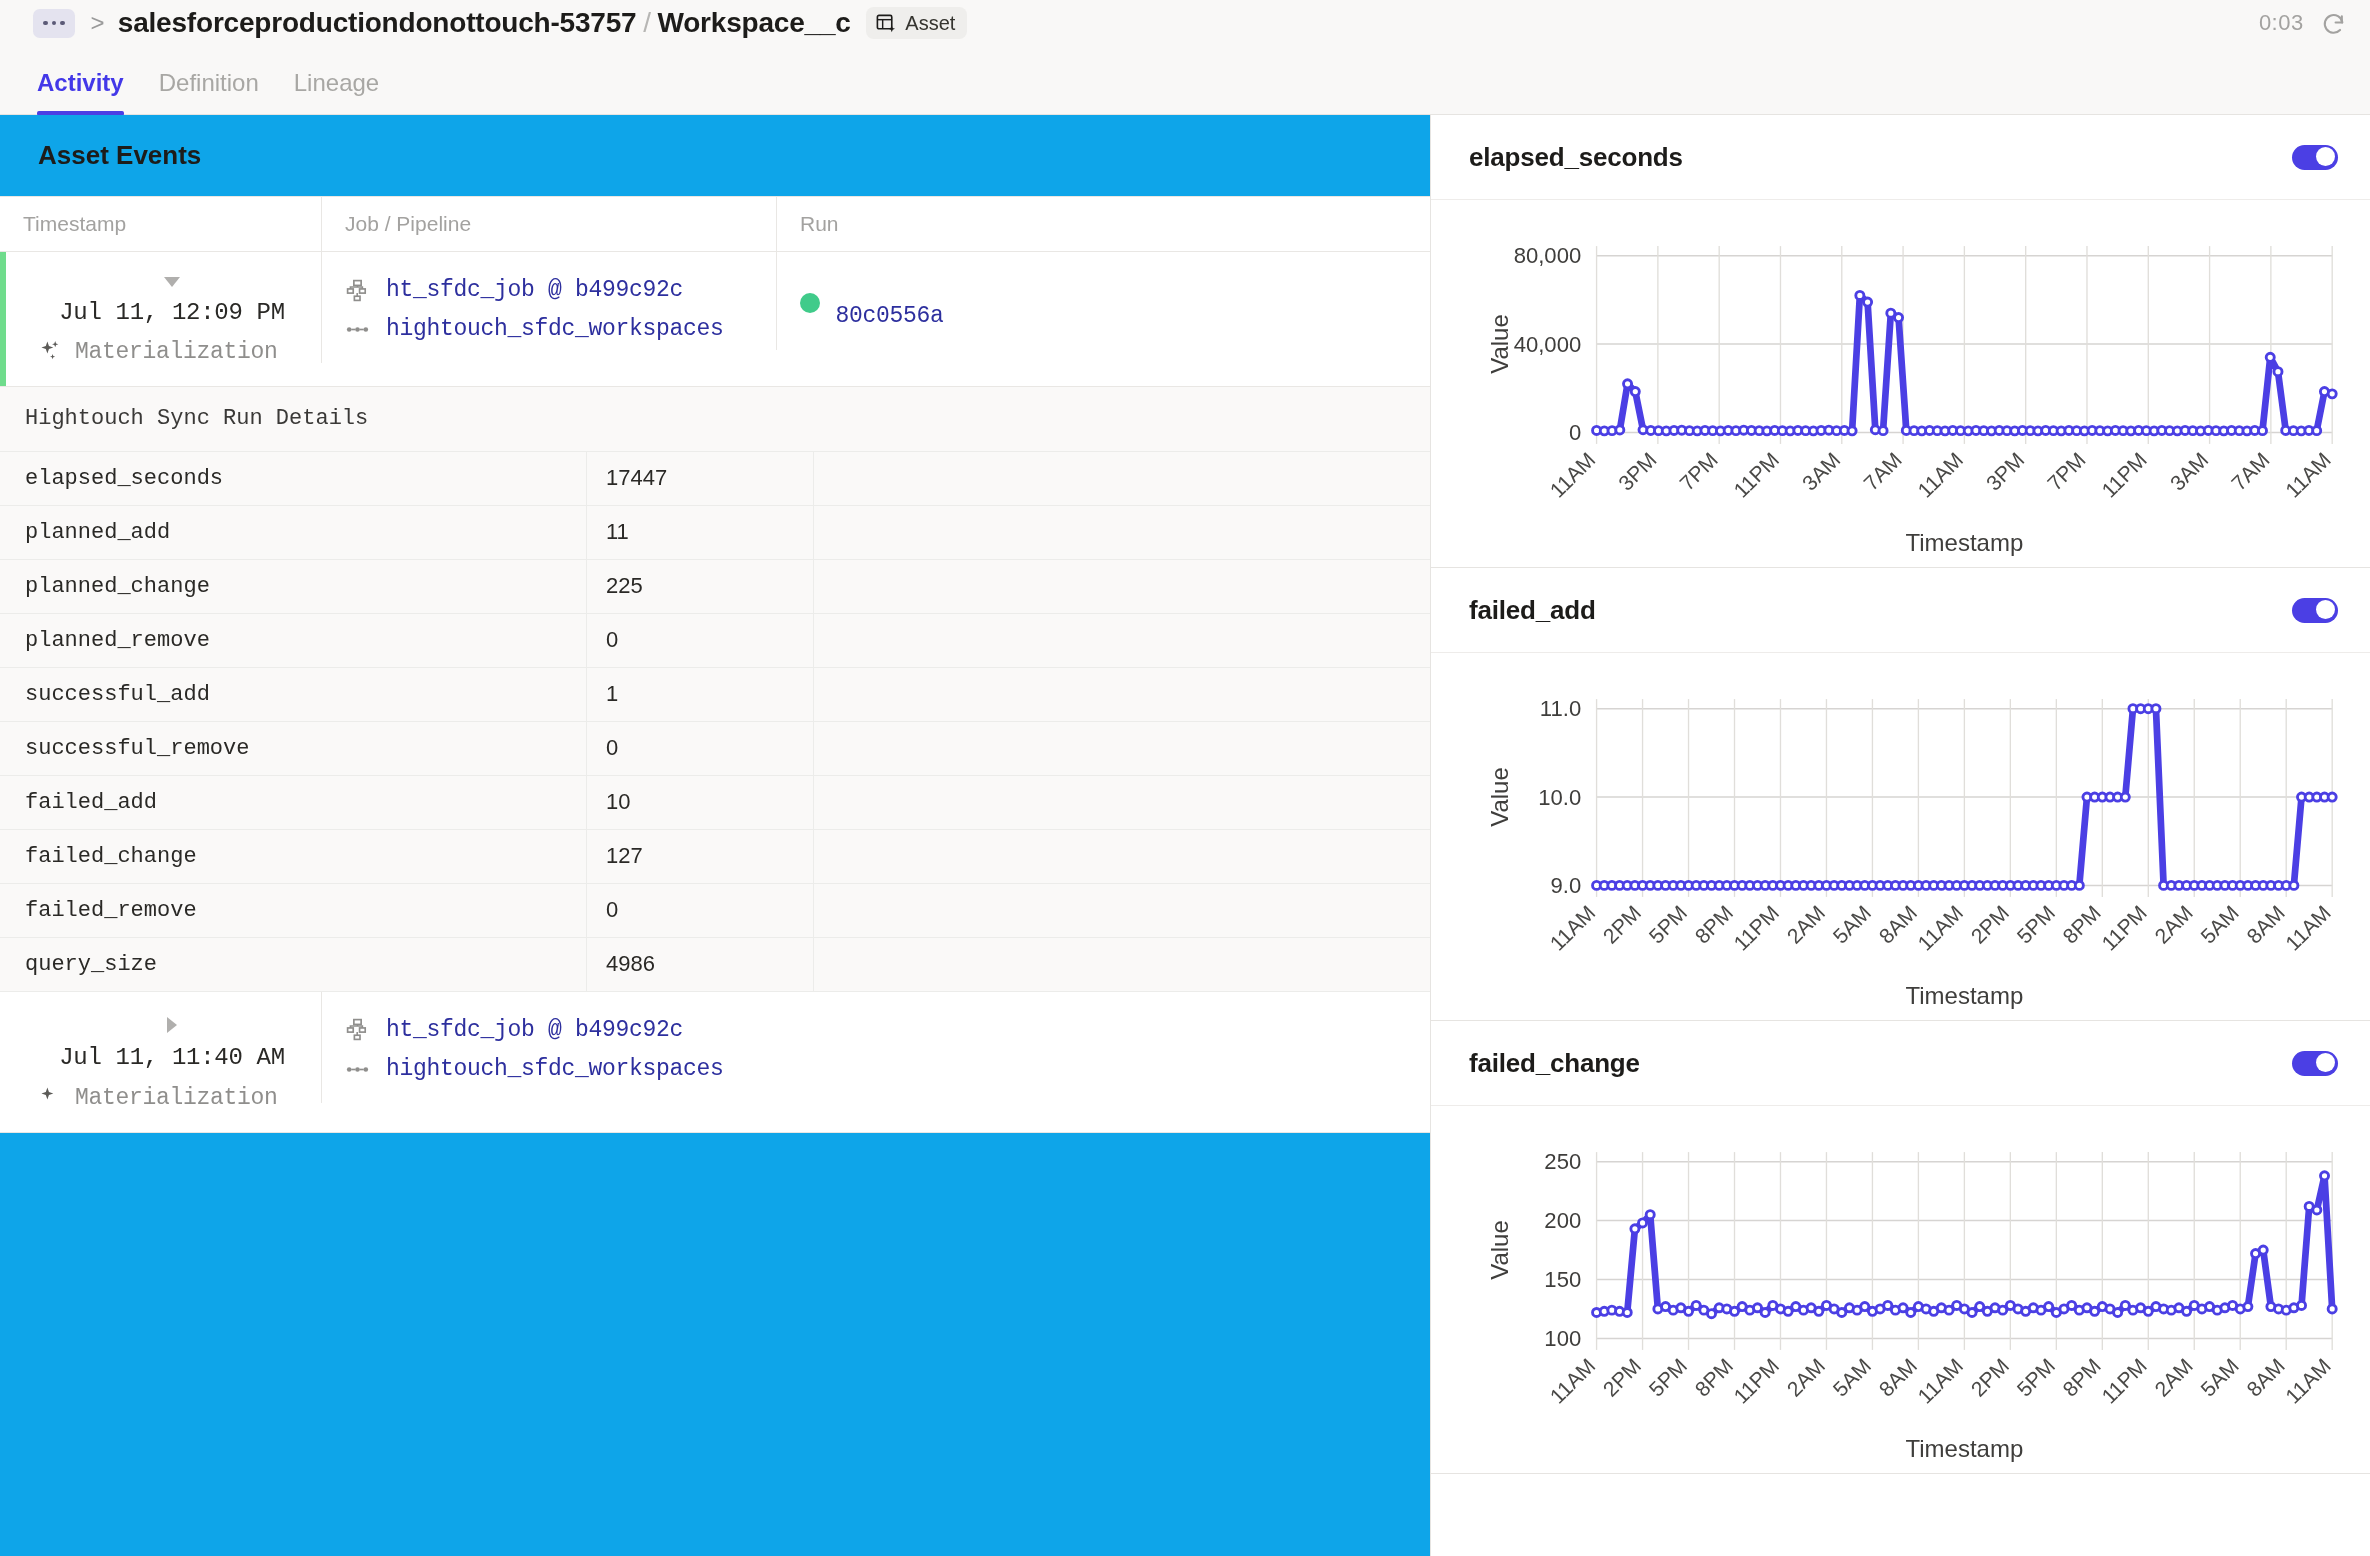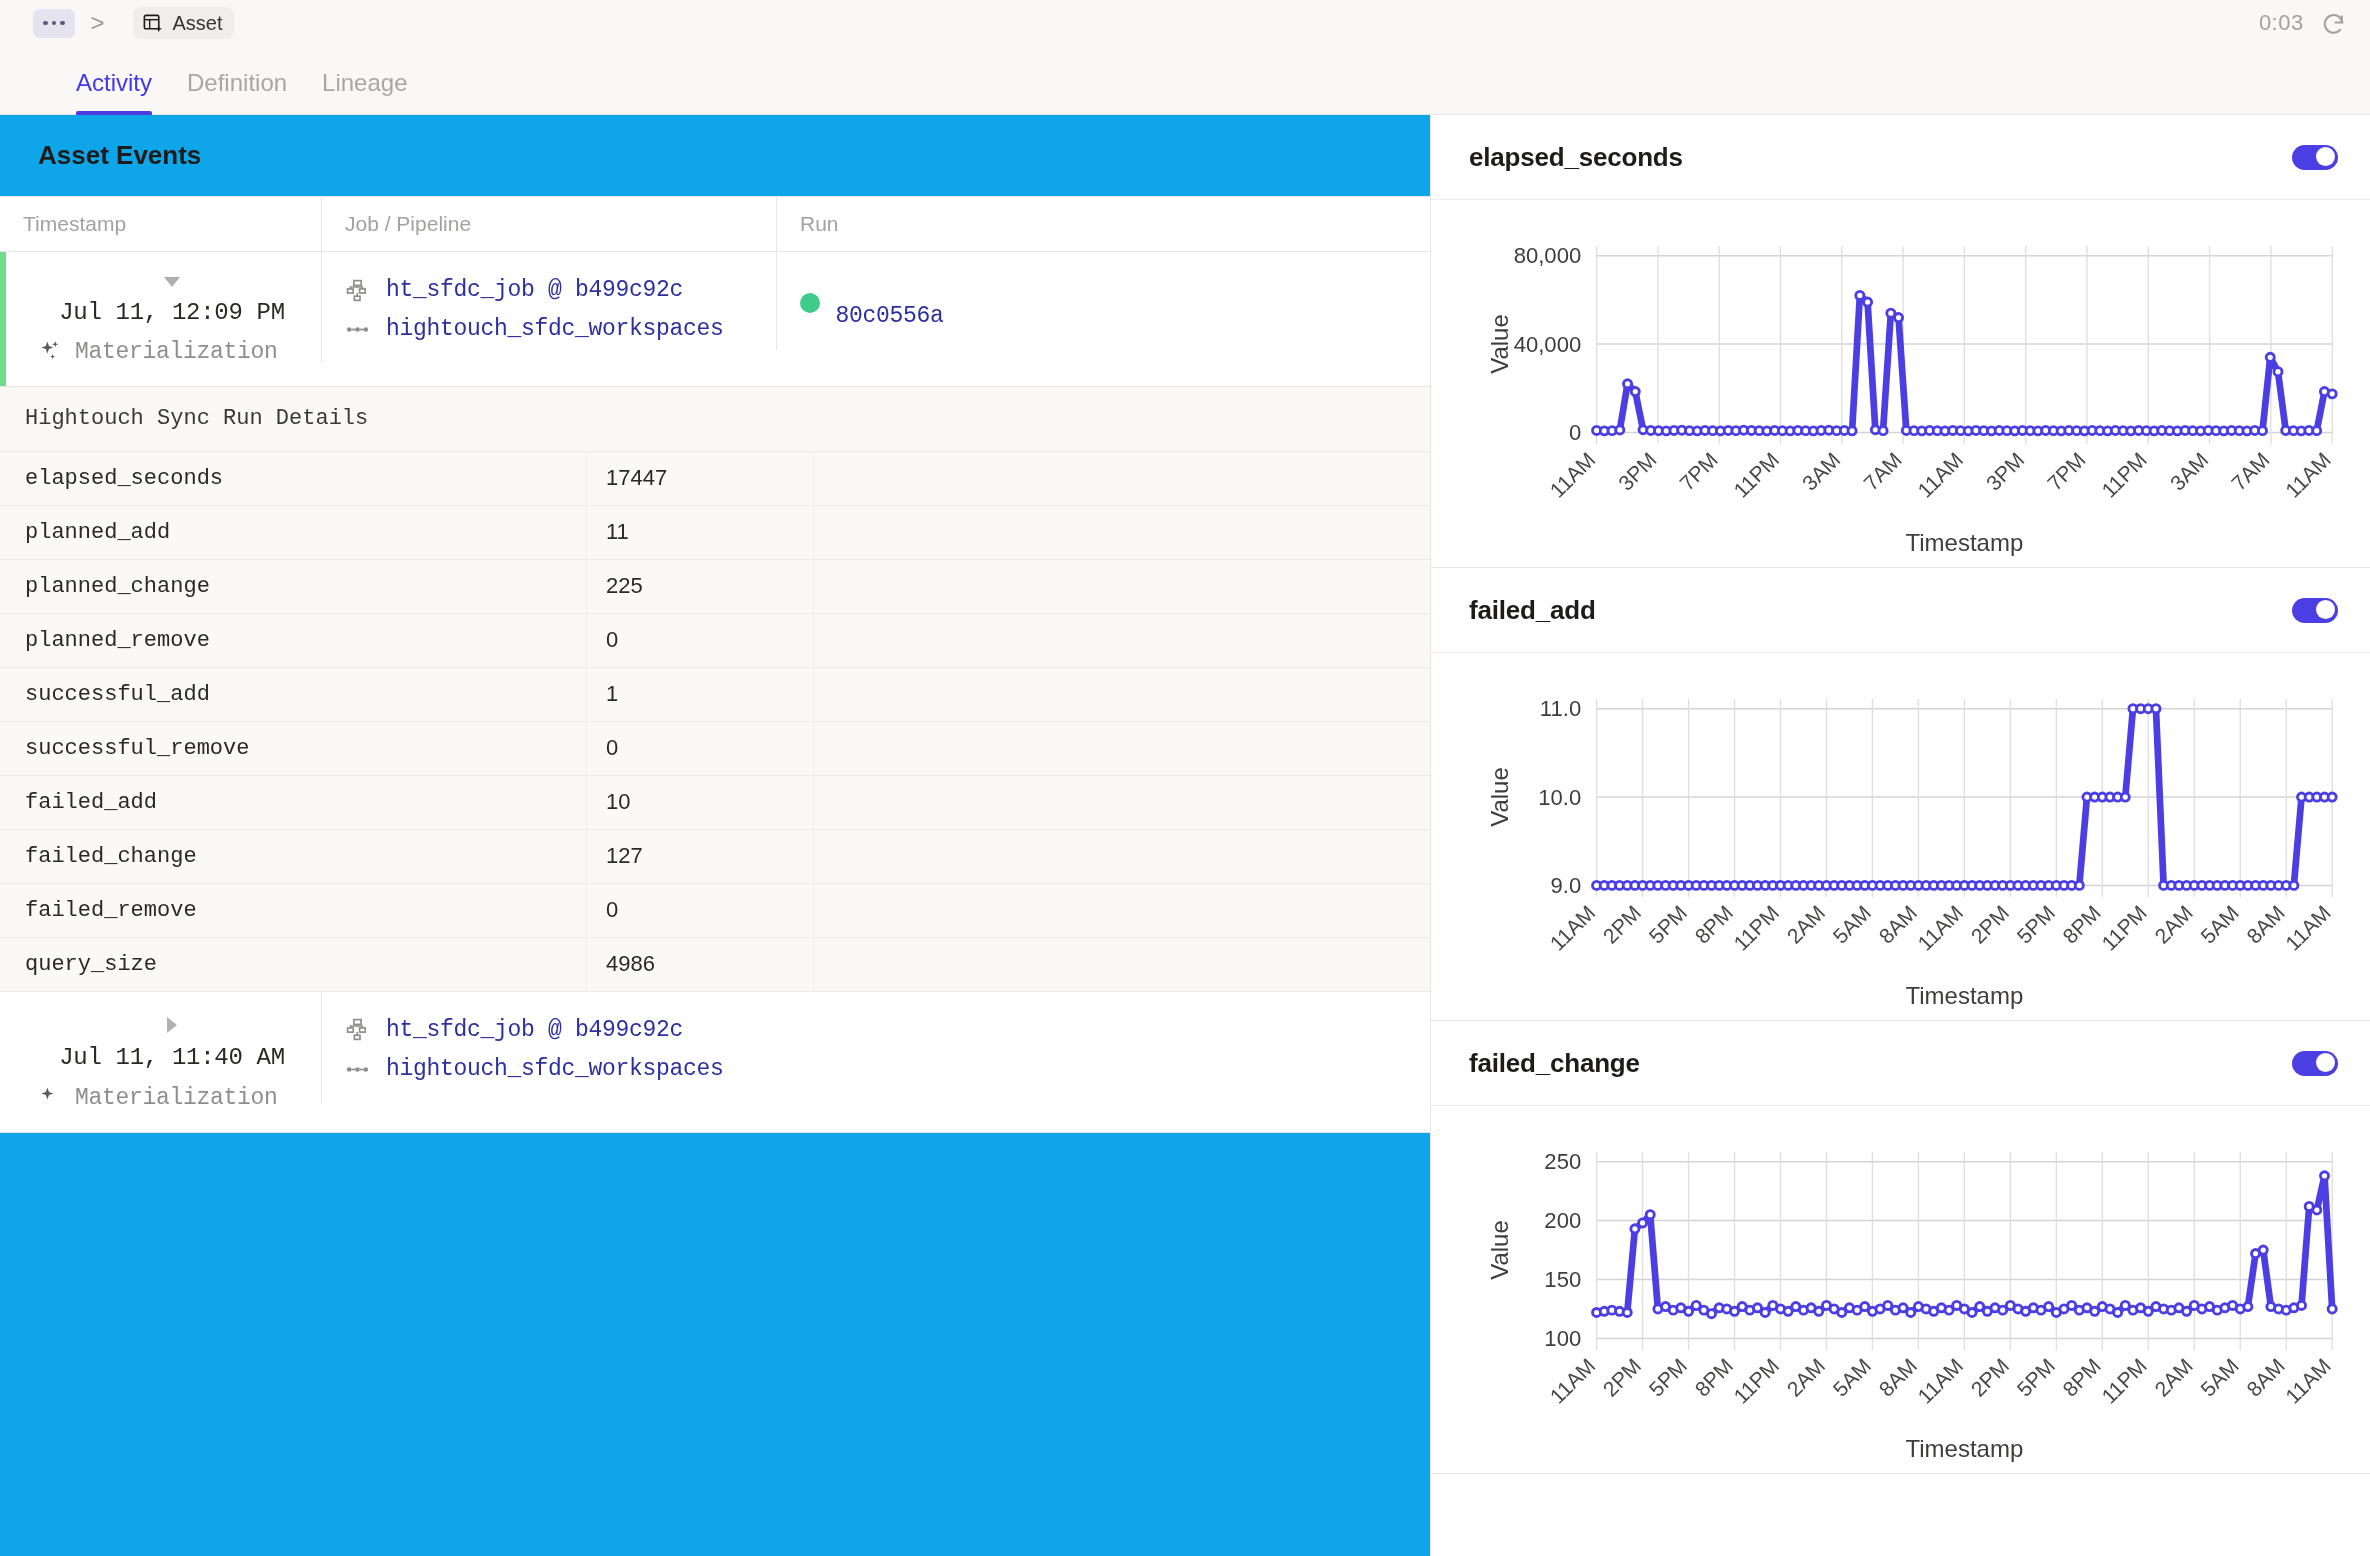--- a/index.html
+++ b/index.html
@@ -48,21 +48,21 @@
     background: #f9f8f7;
     border-bottom: 1.9px solid #e6e4e1;
     display: flex; align-items: flex-end;
     padding-left: 37px;
   }
   .tab {
     font-size: 24px; color: #a8a7a4; font-weight: 400;
     padding: 0 0 17.3px 0; margin-right: 35px;
     position: relative; cursor: pointer;
   }
-  .tab.active { color: #4338e8; font-weight: 400; margin-left: 39px; }
+  .tab.active { color: #4338e8; font-weight: 700; }
   .tab.active:after {
     content: ''; position: absolute; left: 0; right: 0; bottom: -1.9px;
     height: 4.8px; background: #4b3fe4; border-radius: 1.9px;
   }
 
   
   .main { flex: 1 1 auto; display: flex; min-height: 0; }
   .left { width: 1430px; flex: 0 0 1430px; position: relative; overflow: hidden; background:#0ea5e9; }
   .right { flex: 1 1 auto; border-left: 1.9px solid #e6e4e1; background: #fff; overflow: hidden; }
 
@@ -149,20 +149,23 @@
 
 <div class="app">
 
   <div class="topbar">
     <div class="dots-btn">
         <i></i>
         <i></i>
         <i></i>
       </div>
     <span class="bc-sep">&gt;</span>
+    <div class="bc-title">
+      <span>salesforceproductiondonottouch-53757</span><span class="bc-slash">/</span><span>Workspace__c</span>
+    </div>
     <div class="asset-badge">
       <svg width="23" height="23" viewBox="0 0 24 24">
         <rect x="2.5" y="3.5" width="15" height="14" rx="1.6" fill="none" stroke="#1d1c1a" stroke-width="1.7"></rect>
         <line x1="2.5" y1="8" x2="17.5" y2="8" stroke="#1d1c1a" stroke-width="1.5"></line>
         <line x1="8" y1="8" x2="8" y2="17.5" stroke="#1d1c1a" stroke-width="1.5"></line>
         <path d="M17.5 14.2l1 2.4 2.4 1-2.4 1-1 2.4-1-2.4-2.4-1 2.4-1z" fill="#1d1c1a"></path>
       </svg>
       <span>Asset</span>
     </div>
     <div class="topbar-right">

